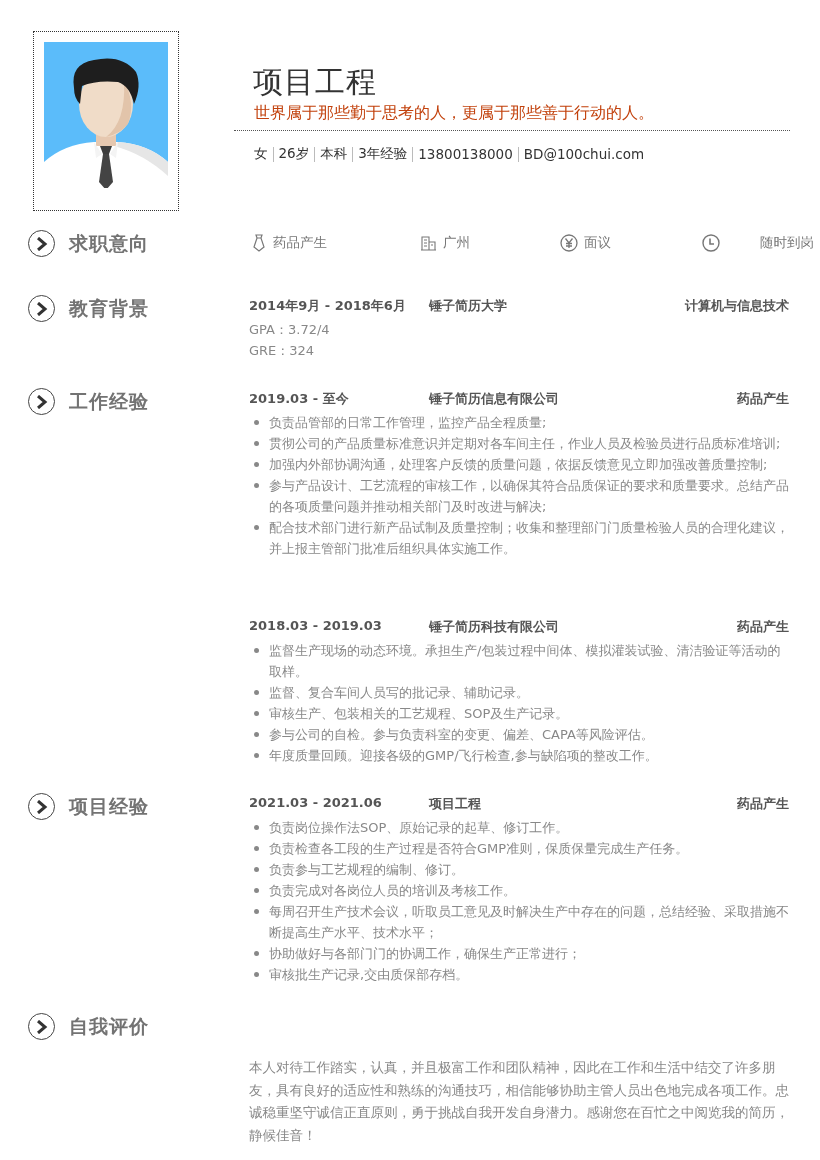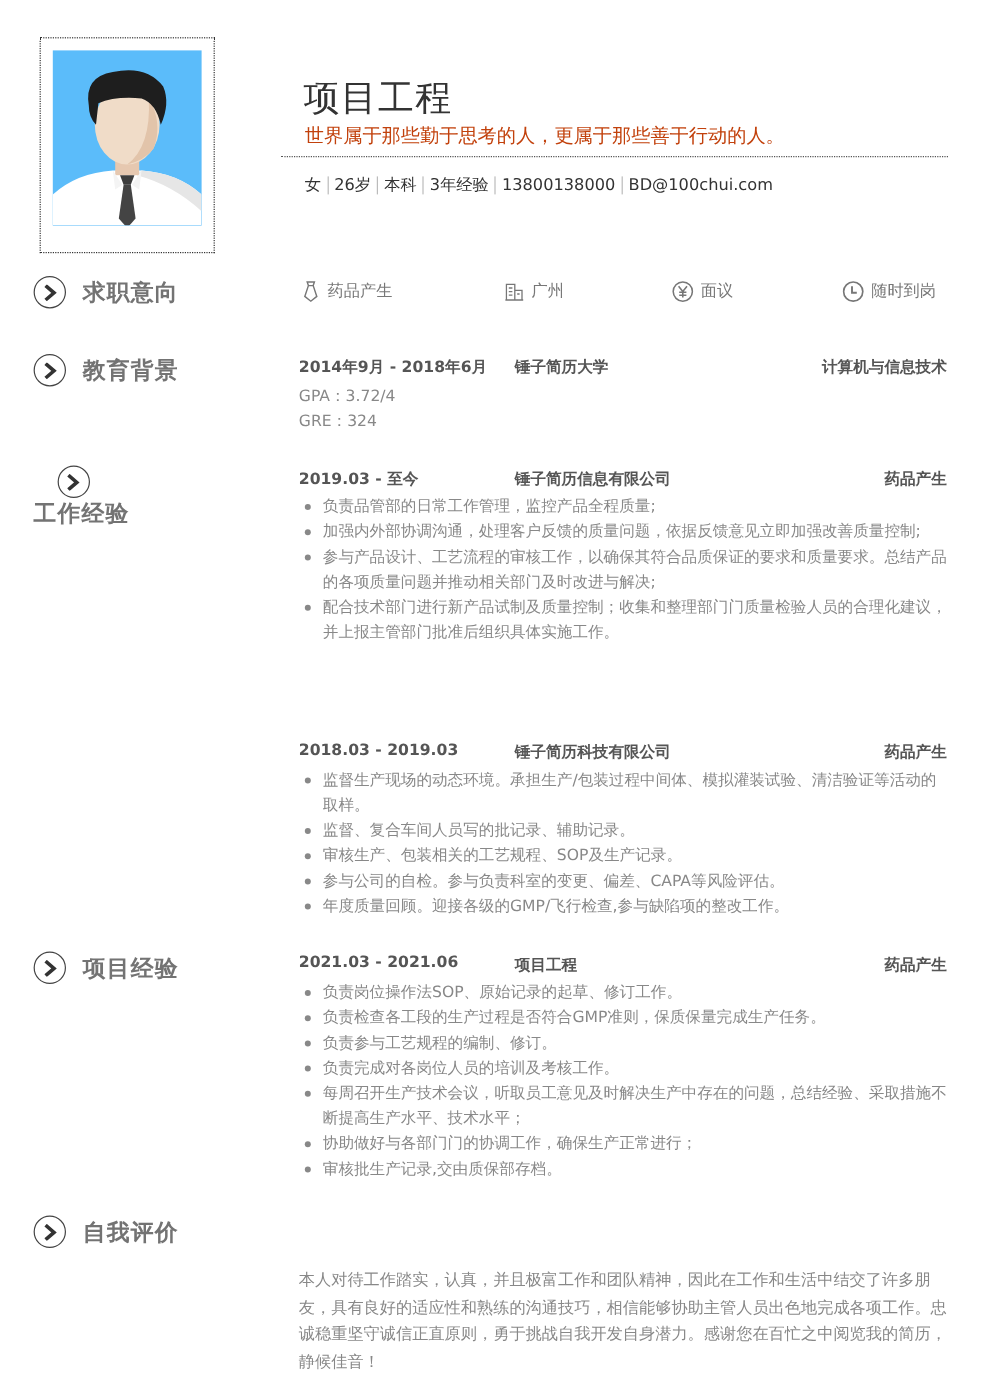--- a/index.html
+++ b/index.html
@@ -132,21 +132,21 @@
   </svg>
   <span>广州</span>
 </div>
 <div class="intent-item" style="left:560px;align-items:center;">
   <svg width="18" height="18" viewBox="0 0 18 18">
     <circle cx="9" cy="9" r="8" stroke="#777" stroke-width="1.3" fill="none"></circle>
     <path d="M5.5 4.5 L9 9 L12.5 4.5 M9 9 L9 14 M6 9.5 L12 9.5 M6 12 L12 12" stroke="#777" stroke-width="1.3" fill="none"></path>
   </svg>
   <span>面议</span>
 </div>
-<div class="intent-item" style="left:702px;">
+<div class="intent-item" style="left:702px;gap:34px;">
   <svg width="18" height="18" viewBox="0 0 18 18">
     <circle cx="9" cy="9" r="8" stroke="#777" stroke-width="1.4" fill="none"></circle>
     <path d="M8 4.5 L8 10 L12 10" stroke="#777" stroke-width="1.6" fill="none"></path>
   </svg>
   <span>随时到岗</span>
 </div>
 
 <div class="section-title" style="top:295px;">
   <span class="chev">
     <svg width="12" height="14" viewBox="0 0 12 14">
@@ -156,35 +156,36 @@
   <span class="label">教育背景</span>
 </div>
 <div class="row-head" style="top:297px;">
   <span class="date">2014年9月 - 2018年6月</span>
   <span class="org">锤子简历大学</span>
   <span class="role">计算机与信息技术</span>
 </div>
 <div class="plain-line" style="top:321px;">GPA：3.72/4</div>
 <div class="plain-line" style="top:342px;">GRE：324</div>
 
-<div class="section-title" style="top:388px;flex-direction:column;">
+<div class="section-title" style="top:388px;">
   <span class="chev">
     <svg width="12" height="14" viewBox="0 0 12 14">
         <path d="M2 1 L9 7 L2 13" stroke="#333" stroke-width="3" fill="none"></path>
       </svg>
   </span>
   <span class="label">工作经验</span>
 </div>
 <div class="row-head" style="top:390px;">
   <span class="date">2019.03 - 至今</span>
   <span class="org">锤子简历信息有限公司</span>
   <span class="role">药品产生</span>
 </div>
 <ul class="bullets" style="top:412px;">
   <li>负责品管部的日常工作管理，监控产品全程质量;</li>
+  <li>贯彻公司的产品质量标准意识并定期对各车间主任，作业人员及检验员进行品质标准培训;</li>
   <li>加强内外部协调沟通，处理客户反馈的质量问题，依据反馈意见立即加强改善质量控制;</li>
   <li>参与产品设计、工艺流程的审核工作，以确保其符合品质保证的要求和质量要求。总结产品的各项质量问题并推动相关部门及时改进与解决;</li>
   <li>配合技术部门进行新产品试制及质量控制；收集和整理部门门质量检验人员的合理化建议，并上报主管部门批准后组织具体实施工作。</li>
 </ul>
 
 <div class="row-head" style="top:618px;">
   <span class="date">2018.03 - 2019.03</span>
   <span class="org">锤子简历科技有限公司</span>
   <span class="role">药品产生</span>
 </div>

